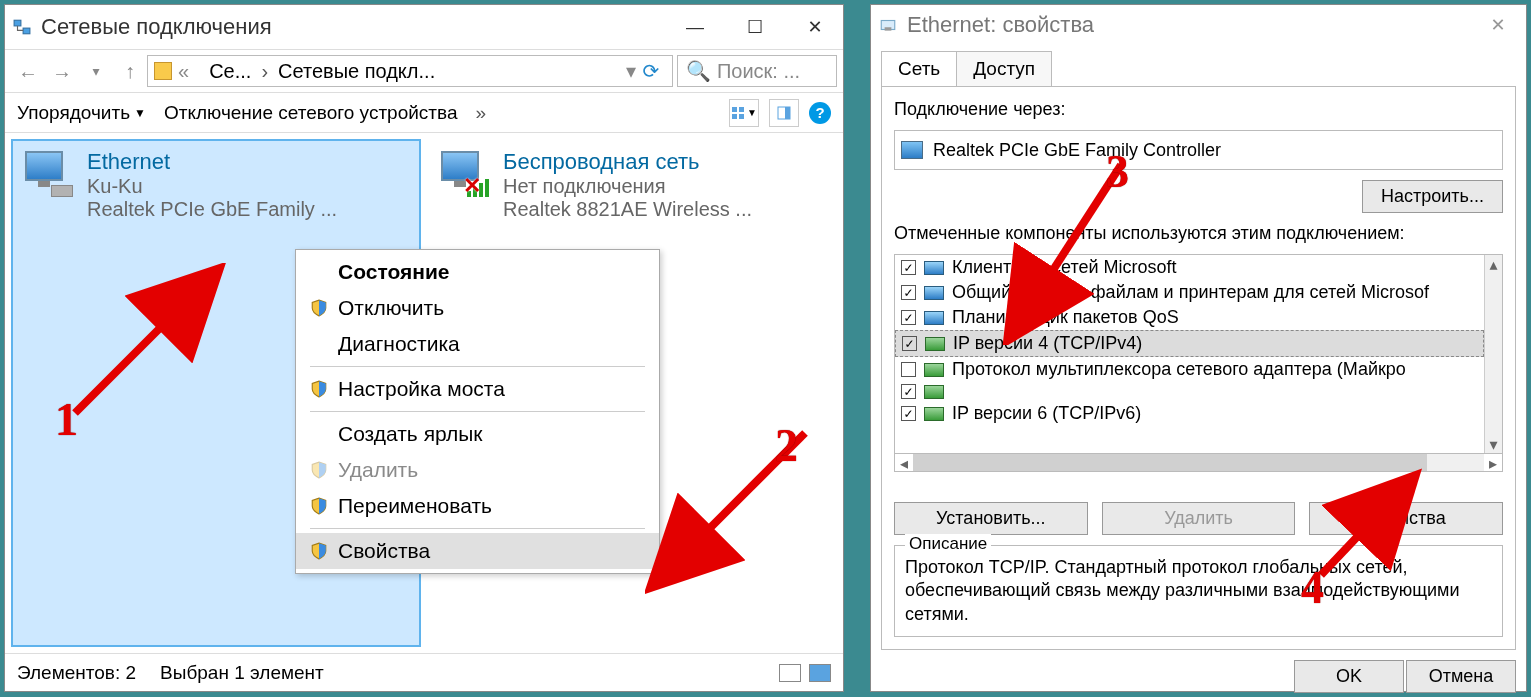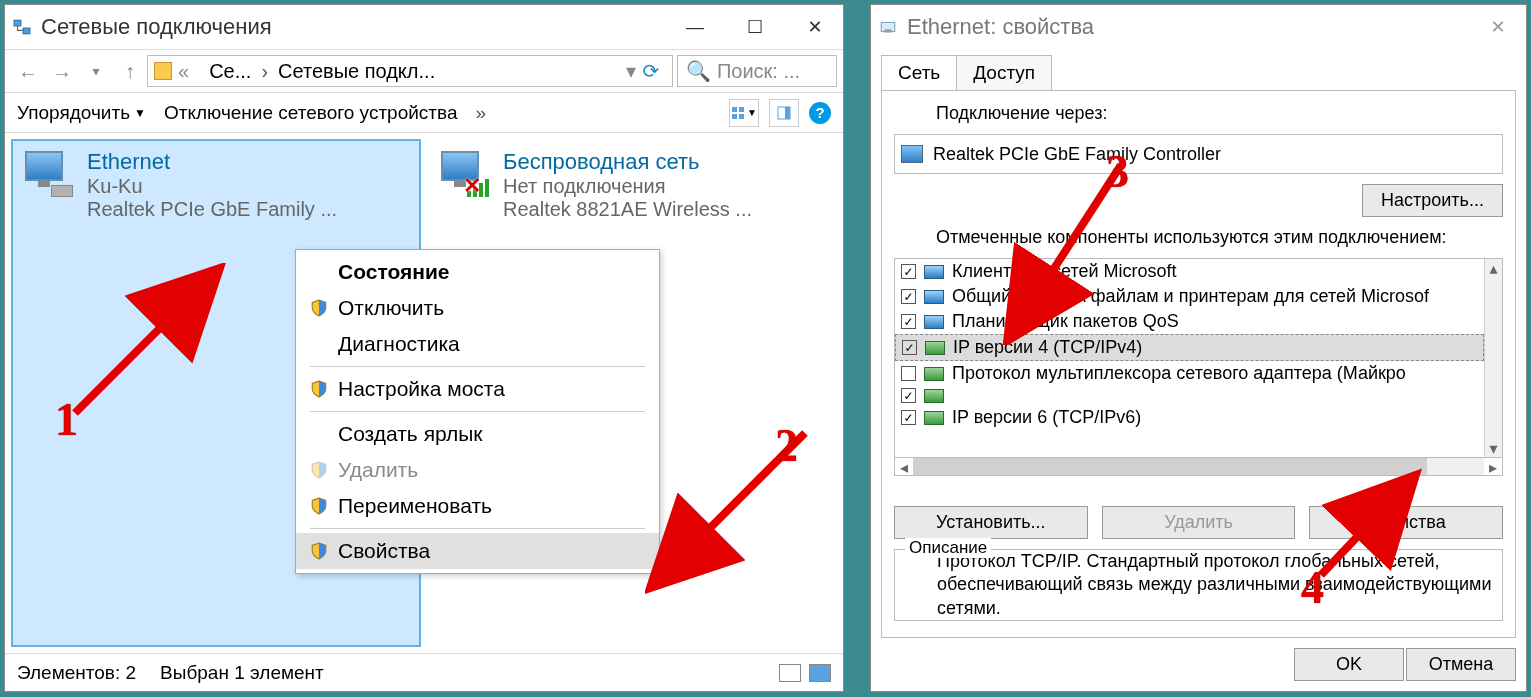--- a/index.html
+++ b/index.html
@@ -49,21 +49,21 @@
   .view-icons { display: flex; gap: 8px; }
   .view-box { width: 22px; height: 18px; border: 1px solid #888; }
 
   
   .r-title { color: #777; font-size: 22px; }
   .tabstrip { display: flex; padding: 6px 10px 0 10px; font-size: 19px; }
   .tab { padding: 6px 16px; border: 1px solid #bbb; border-bottom: none; background: #f7f7f7; cursor: pointer; }
   .tab.active { background: #fff; position: relative; z-index: 2; }
   .tab + .tab { margin-left: -1px; }
   .tab-body { border: 1px solid #bbb; margin: 0 10px 10px 10px; padding: 12px; background: #fff; flex: 1; display: flex; flex-direction: column; gap: 10px; }
-  .lbl { font-size: 18px; margin-left: 42px; }
+  .lbl { font-size: 18px; }
   .conn-box { border: 1px solid #bbb; padding: 6px; display: flex; align-items: center; gap: 10px; height: 40px; font-size: 18px; }
   .net-icon { width: 22px; height: 18px; background: linear-gradient(#7fc4f4,#2d7dc6); border: 1px solid #4a6c86; }
   .btn { border: 1px solid #999; background: #e9e9e9; padding: 5px 18px; font-size: 18px; cursor: pointer; text-align: center; }
   .btn.dis { color: #999; }
   .btn-row { display: flex; justify-content: flex-end; }
   .listbox { border: 1px solid #bbb; height: 200px; display: flex; }
   .list-inner { flex: 1; overflow: hidden; }
   .list-row { display: flex; align-items: center; gap: 8px; padding: 2px 6px; font-size: 18px; white-space: nowrap; }
   .list-row.hl { background: #dcdcdc; border: 1px dashed #888; }
   .cb { width: 15px; height: 15px; border: 1px solid #555; display: inline-flex; align-items: center; justify-content: center; font-size: 12px; }
@@ -72,21 +72,21 @@
   .li-icon.blue { background: linear-gradient(#9ad4f8,#2d7dc6); border-color:#2a5c7e; }
   .scrollbar { width: 18px; background: #f0f0f0; border-left: 1px solid #ccc; display: flex; flex-direction: column; }
   .sb-btn { height: 18px; display:flex; align-items:center; justify-content:center; color:#666; }
   .sb-thumb { flex:1; }
   .hscroll { height: 18px; border:1px solid #bbb; border-top:none; display:flex; }
   .hscroll .sb-btn { width:18px; height:18px; }
   .hscroll .track { flex:1; background:#f0f0f0; position:relative; }
   .hscroll .thumb { position:absolute; left:0; top:0; width:90%; height:100%; background:#d0d0d0; }
   .three-btn { display:flex; gap: 14px; }
   .three-btn .btn { flex:1;margin-top:20px; }
-  .desc-box { border:1px solid #bbb; position:relative; }
+  .desc-box { border:1px solid #bbb; padding: 10px; position:relative; }
   .desc-box .legend { position:absolute; top:-12px; left:10px; background:#fff; padding:0 4px; font-size: 17px; }
   .bottom-btns { display:flex; gap:2px; justify-content:flex-end; padding: 0 10px 10px 10px; }
 
   
   .num { position: absolute; color: #e30000; font-weight: 900; font-size: 46px; font-family: Georgia, serif; text-shadow: 0 0 1px #600; pointer-events:none; }
   .arrow-svg { position: absolute; pointer-events:none; }
 </style>
 </head>
 <body>
 

